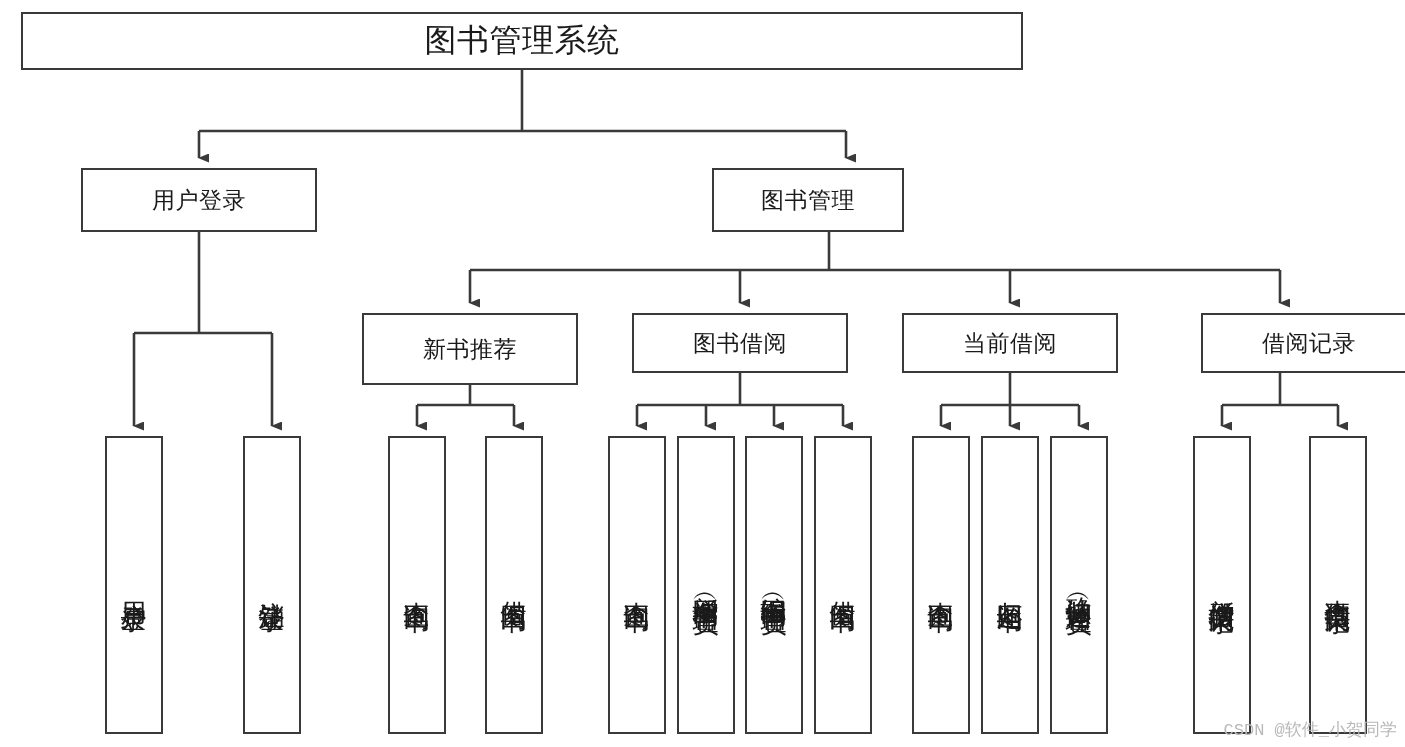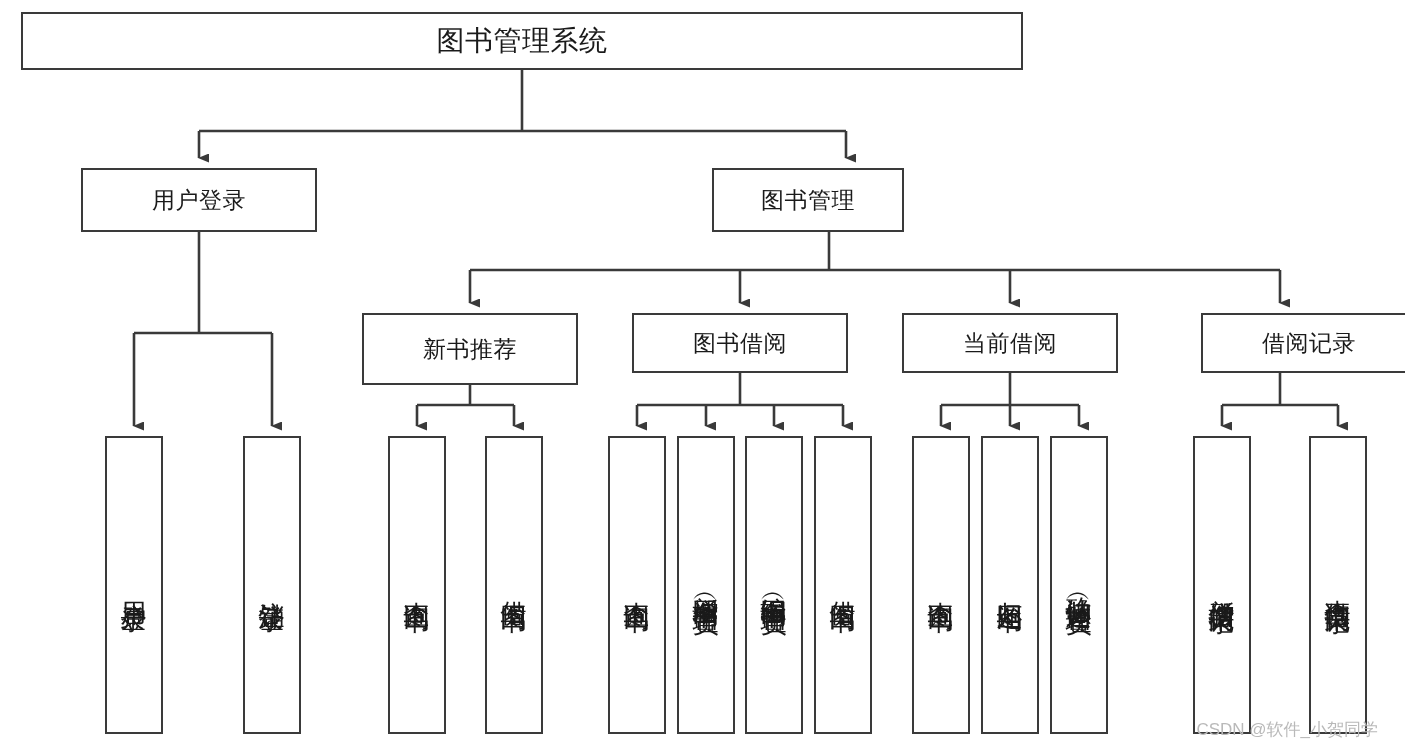--- a/index.html
+++ b/index.html
@@ -42,45 +42,45 @@
     text-align: center;
     line-height: 1.22;
     letter-spacing: 0.5px;
   }
   
   .node.horiz .node-label {
     font-size: 23px;
     white-space: nowrap;
   }
   .node.root .node-label {
-    font-size: 28px;
+    font-size: 32px;
   }
   
   .node.vert {
     align-items: center;
     justify-content: center;
   }
   .node.vert .node-label {
     writing-mode: vertical-rl;
     text-orientation: upright;
     font-size: 26px;
     line-height: 1.08;
     letter-spacing: 2px;
     max-height: 276px;
     text-align: center;
   }
   .watermark {
     position: absolute;
-    right: 27px;
+    right: 8px;
     bottom: 6px;
     font-size: 17px;
     color: #b9b9b9;
     white-space: nowrap;
     z-index: 3;
-    font-family: Liberation Sans, sans-serif;
+    font-family: Liberation Mono, monospace;
   }
 </style>
 </head>
 <body>
 
 <div id="diagram-root">
 
   <svg id="edge-layer" viewBox="0 0 1405 747" width="1405" height="747" xmlns="http://www.w3.org/2000/svg">
     <defs>
       <marker id="arrowHead" markerWidth="9" markerHeight="11" refX="4.5" refY="10" orient="auto" markerUnits="userSpaceOnUse">

